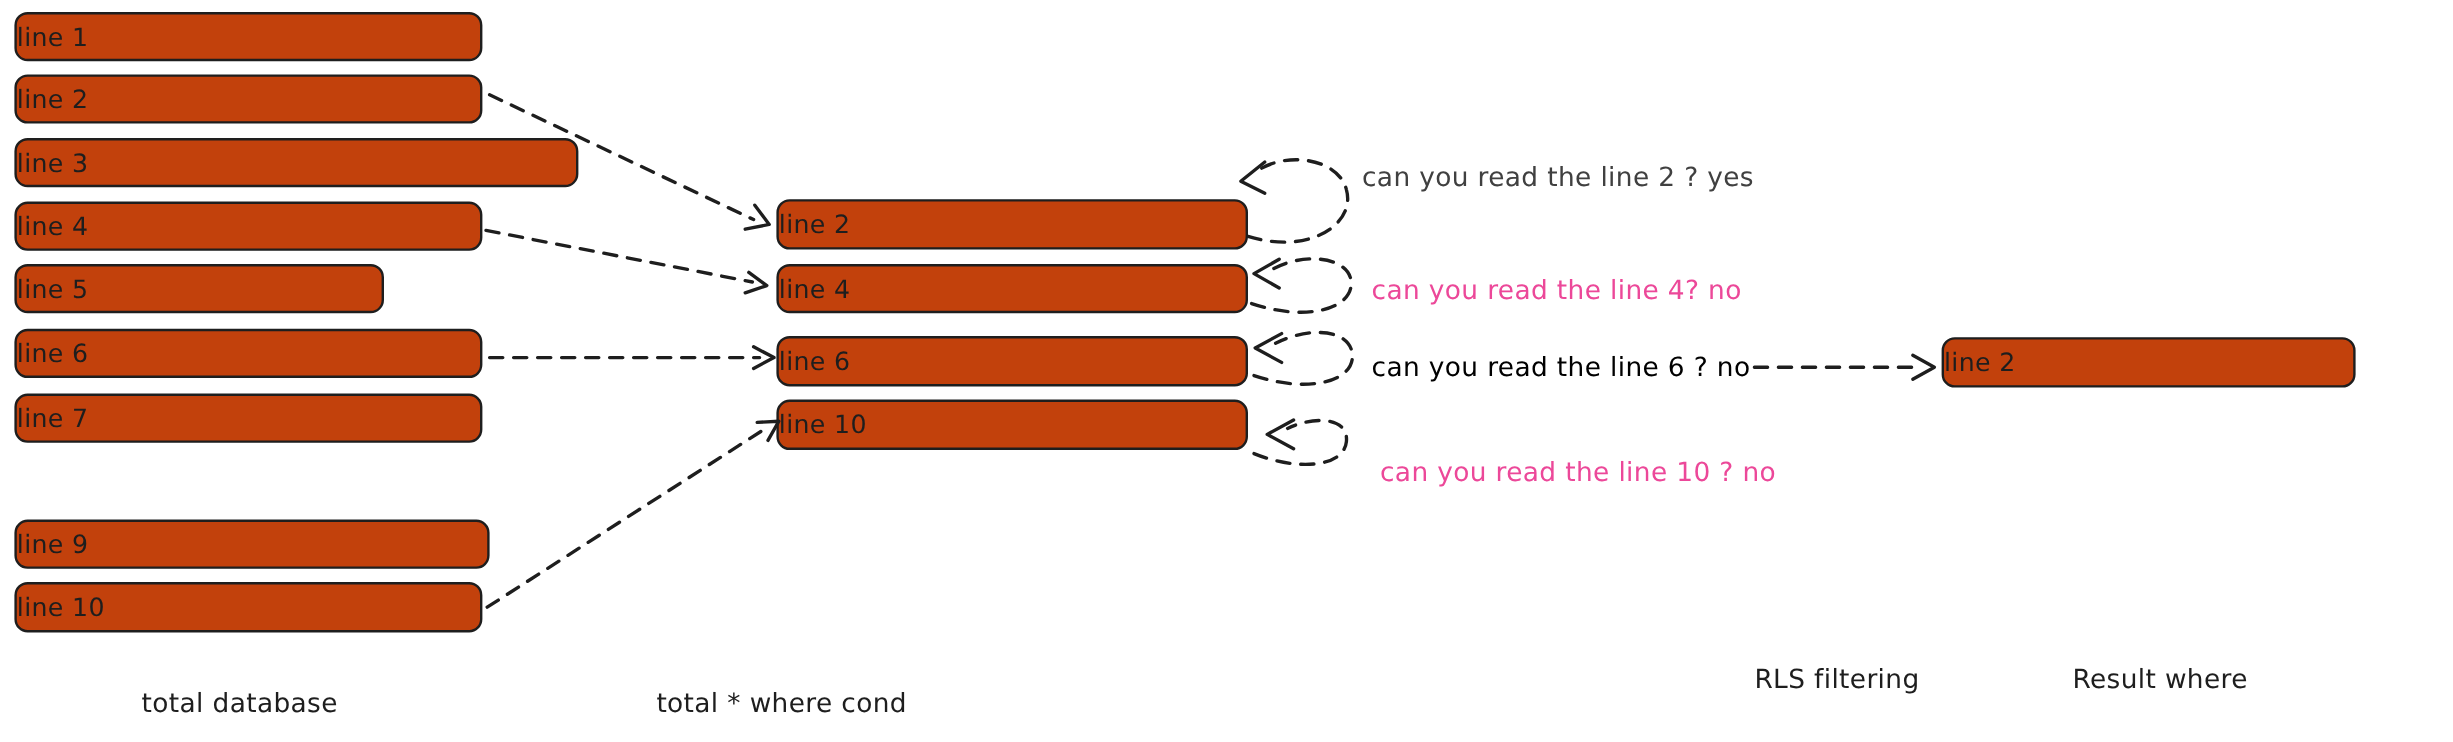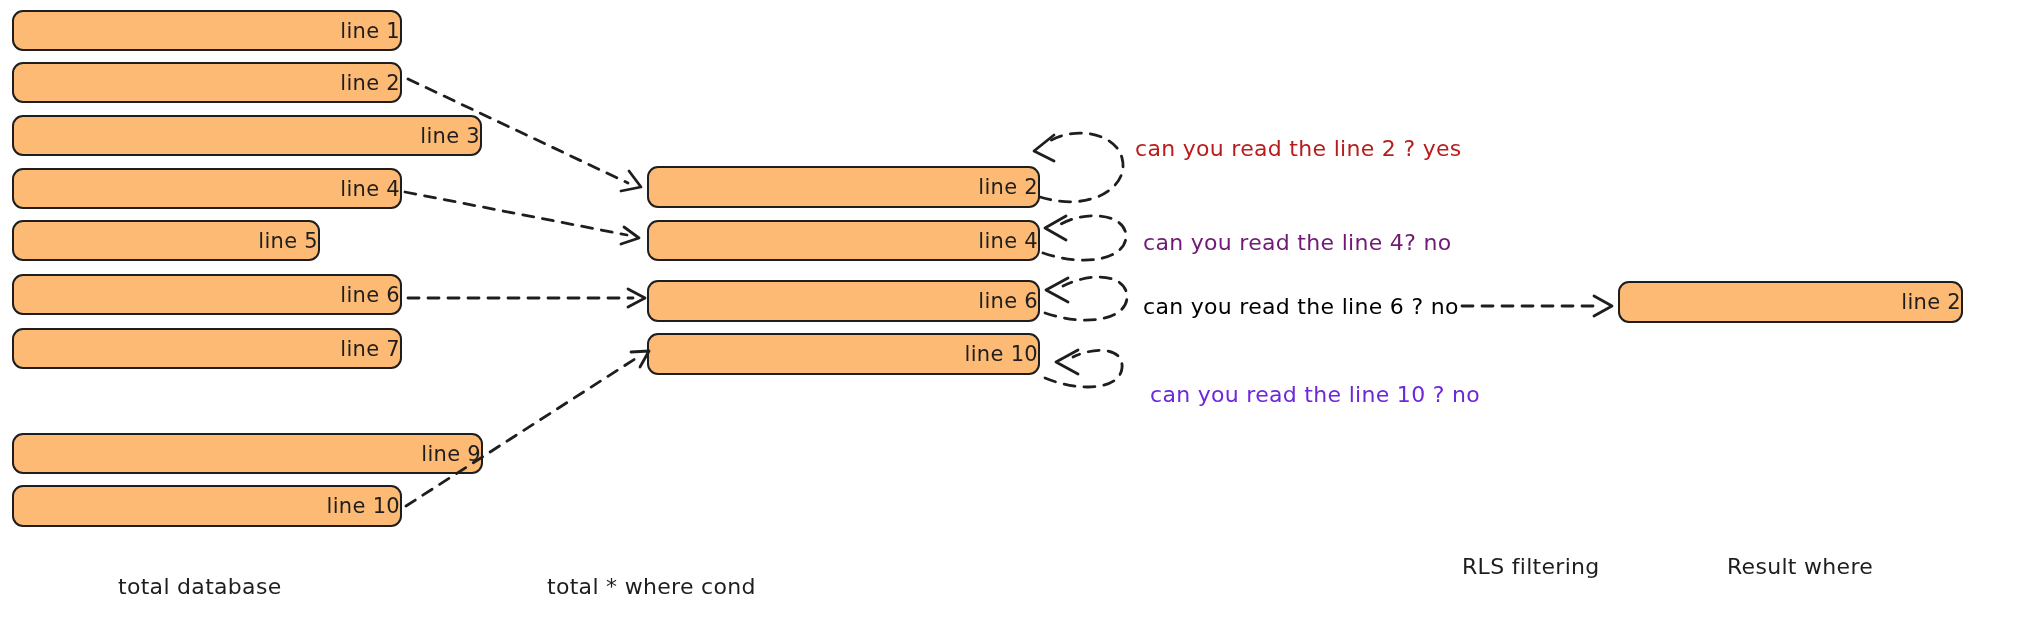--- a/index.html
+++ b/index.html
@@ -29,24 +29,24 @@
     stroke: #1e1e1e;
     stroke-width: 2.8;
     fill: none;
     stroke-linecap: round;
     stroke-linejoin: round;
   }
   .box {
     position: absolute;
     border: 2.5px solid #1e1e1e;
     border-radius: 11px;
-    background: #fdba74;
+    background: #c2410c;
     display: flex;
     align-items: center;
-    justify-content: flex-end;
+    justify-content: flex-start;
     box-sizing: border-box;
   }
   .box-label {
     font-size: 21px;
     letter-spacing: 0.3px;
     white-space: nowrap;
   }
   .caption {
     position: absolute;
     font-size: 22px;
@@ -79,21 +79,21 @@
     </div>
   <div class="box" style="left:12px; top:220px; width:308px; height:41px">
       <span class="box-label">line 5</span>
     </div>
   <div class="box" style="left:12px; top:274px; width:390px; height:41px">
       <span class="box-label">line 6</span>
     </div>
   <div class="box" style="left:12px; top:328px; width:390px; height:41px">
       <span class="box-label">line 7</span>
     </div>
-  <div class="box" style="left:12px; top:433px; width:471px; height:41px">
+  <div class="box" style="left:12px; top:433px; width:396px; height:41px">
       <span class="box-label">line 9</span>
     </div>
   <div class="box" style="left:12px; top:485px; width:390px; height:42px">
       <span class="box-label">line 10</span>
     </div>
 
   <div class="box" style="left:647px; top:166px; width:393px; height:42px">
       <span class="box-label">line 2</span>
     </div>
   <div class="box" style="left:647px; top:220px; width:393px; height:41px">
@@ -144,23 +144,23 @@
       <path class="dash" d="M 1045 378 C 1082 393 1120 389 1122 368 C 1124 348 1096 346 1073 357"></path>
       <path class="head" d="M 1078 350 L 1056 362 L 1078 374"></path>
     </g>
 
     <g>
       <path class="dash" d="M 1462 306 L 1598 306"></path>
       <path class="head" d="M 1594 296 L 1612 306 L 1594 316"></path>
     </g>
   </svg>
 
-  <div class="annotation" style="left: 1135px; top: 136px; color: #b91c1c;">can you read the line 2 ? yes</div>
-  <div class="annotation" style="left: 1143px; top: 230px; color: #701a75;">can you read the line 4? no</div>
+  <div class="annotation" style="left: 1135px; top: 136px; color: #404040;">can you read the line 2 ? yes</div>
+  <div class="annotation" style="left: 1143px; top: 230px; color: #ec4899;">can you read the line 4? no</div>
   <div class="annotation" style="left: 1143px; top: 294px; color: #000000;">can you read the line 6 ? no</div>
-  <div class="annotation" style="left: 1150px; top: 382px; color: #6d28d9; text-align: right;">can you read the line 10 ? no</div>
+  <div class="annotation" style="left: 1150px; top: 382px; color: #ec4899; text-align: right;">can you read the line 10 ? no</div>
 
   <div class="caption" style="left:118px;  top:574px">total database</div>
   <div class="caption" style="left:547px;  top:574px">total * where cond</div>
   <div class="caption" style="left:1462px; top:554px">RLS filtering</div>
   <div class="caption" style="left:1727px; top:554px">Result where</div>
 
 </div>
 
 </body></html>

